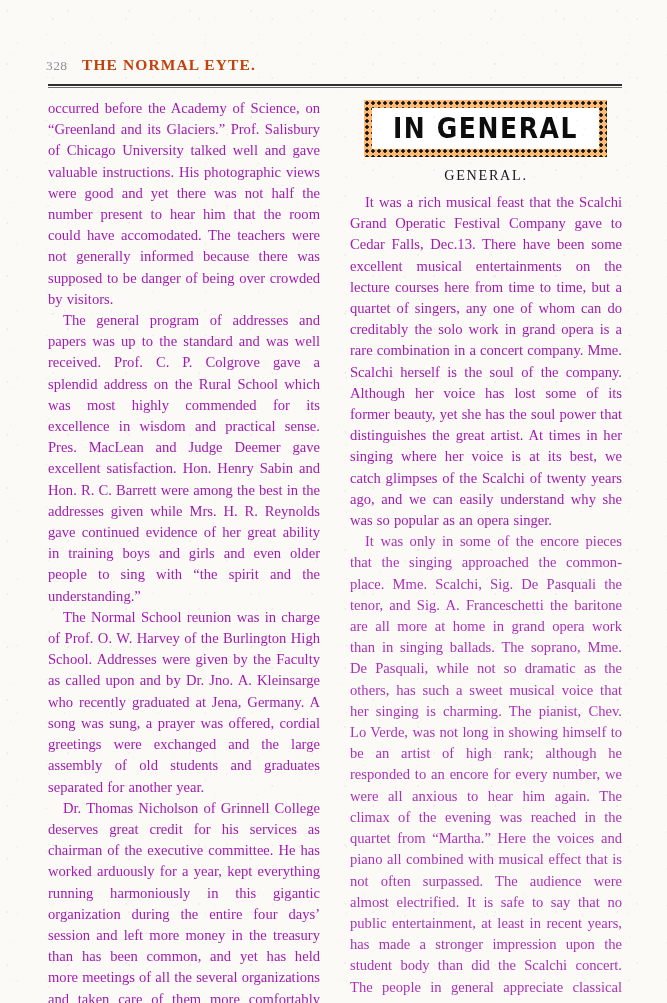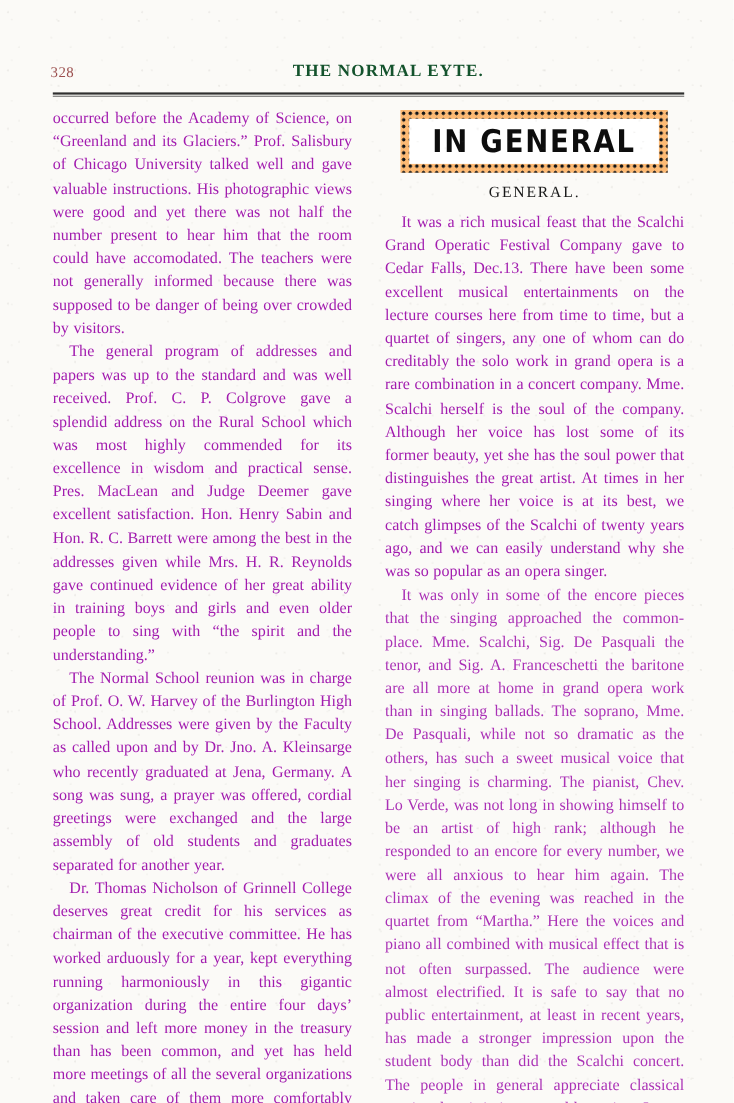--- a/index.html
+++ b/index.html
@@ -43,33 +43,32 @@
     top: 56px;
     width: 578px;
     height: 22px;
   }
   .folio {
     position: absolute;
     left: 0;
     top: 2px;
     font-size: 13.5px;
     letter-spacing: .4px;
-    color: #7f1d1d;
+    color: #737373;
     opacity: .78;
   }
   .running-title {
     position: absolute;
     left: 0;
     right: 0;
     top: 0;
-    text-align: center;
     font-size: 15.5px;
     font-weight: bold;
     letter-spacing: 1.1px;
-    color: #14532d;
+    color: #c2410c;
     padding-left: 36px;
   }
 
   .head-rule {
     position: absolute;
     left: 48px;
     top: 84px;
     width: 574px;
     height: 4px;
   }

